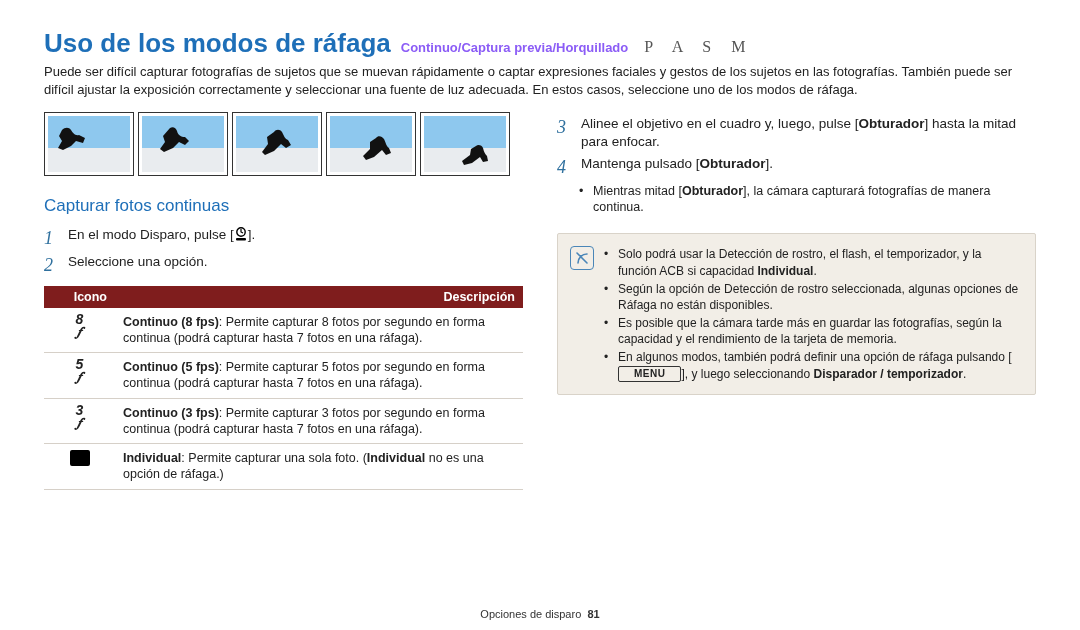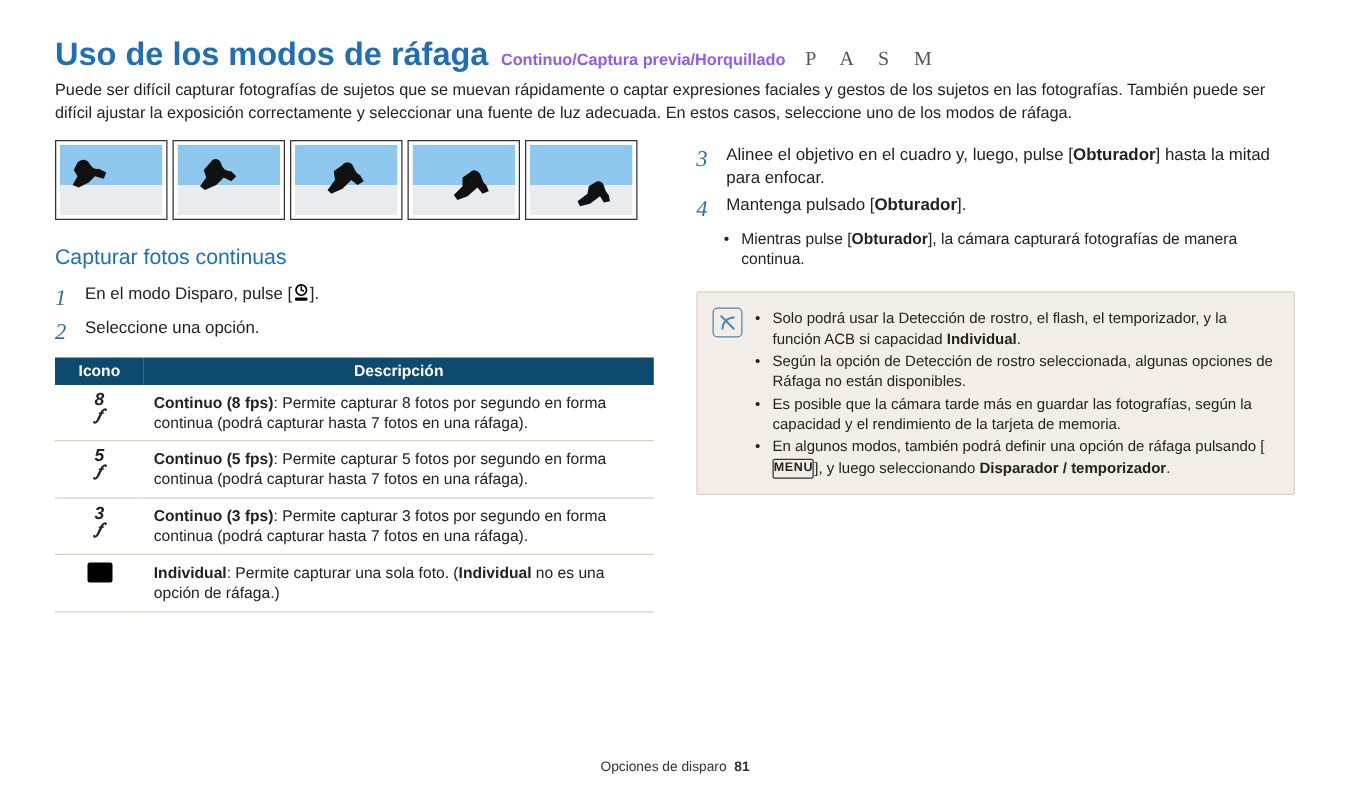--- a/index.html
+++ b/index.html
@@ -19,34 +19,34 @@
   .snow{fill:#e9ecef;}
   .rider{fill:#111;}
   .section-title{color:#1e6fb8;font-size:17px;font-weight:400;margin:4px 0 10px 0;}
   .step{display:flex;gap:10px;font-size:13.5px;margin:3px 0;line-height:1.35;}
   .step .num{font-family:"Times New Roman",serif;font-style:italic;font-size:18px;color:#2f709e;min-width:14px;}
   .step-body{flex:1;}
   .sub-bullet{display:flex;gap:6px;font-size:12.5px;margin:4px 0 0 22px;line-height:1.3;}
   .sub-bullet .dot{min-width:8px;}
   .icon-inline{display:inline-block;vertical-align:-3px;}
   table.opts{width:100%;border-collapse:collapse;margin-top:8px;font-size:12.5px;}
-  table.opts th{background:#0c4a6e;color:#fff;text-align:center;padding:4px 8px;font-weight:600;}
+  table.opts th{background:#7f1d1d;color:#fff;text-align:right;padding:4px 8px;font-weight:600;}
   table.opts th.icon-col{width:55px;}
   table.opts td{padding:6px 8px;vertical-align:top;border-bottom:1px solid #d6d0c8;line-height:1.3;}
   table.opts td.icon-cell{text-align:center;}
   .burst-ic{font-weight:700;font-style:italic;font-size:14px;line-height:0.85;display:inline-block;}
   .burst-ic small{display:block;font-size:13px;}
   .single-ic{display:inline-block;width:16px;height:12px;border:2px solid #000;border-radius:2px;background:#000;}
   .notebox{display:flex;gap:10px;border:1px solid #d9d3c9;background:#f2eee7;padding:10px 12px;font-size:12px;line-height:1.35;margin-top:18px;border-radius:2px;}
   .notebox .note-icon{min-width:22px;height:22px;border:1.5px solid #4a86b8;border-radius:4px;display:flex;align-items:center;justify-content:center;margin-top:2px;}
   .notebox .note-icon svg{display:block;}
   .notebox ul{margin:0;padding:0;list-style:none;}
   .notebox li{display:flex;gap:6px;margin:2px 0;}
   .notebox li .dot{min-width:8px;}
-  .menu-key{display:inline-block;border:1px solid #333;padding:0 0;font-size:10px;font-weight:700;letter-spacing:0.5px;border-radius:2px;line-height:14px;vertical-align:1px;}
+  .menu-key{display:inline-block;border:1px solid #333;padding:0 15px;font-size:10px;font-weight:700;letter-spacing:0.5px;border-radius:2px;line-height:14px;vertical-align:1px;}
   .footer{position:absolute;bottom:10px;left:0;right:0;text-align:center;font-size:11px;color:#333;}
 </style>
 </head>
 <body>
 
 <div class="page">
 
   <div class="title-row">
     <span class="title">Uso de los modos de ráfaga</span>
     <span class="subtitle">Continuo/Captura previa/Horquillado</span>
@@ -154,21 +154,21 @@
 
       <div class="step">
         <span class="num">4</span>
         <span class="step-body">
           <span>Mantenga pulsado [</span><b>Obturador</b><span>].</span>
         </span>
       </div>
       <div class="sub-bullet">
         <span class="dot">•</span>
         <span>
-          <span>Mientras pulse [</span><b>Obturador</b><span>], la cámara capturará fotografías de manera continua.</span>
+          <span>Mientras mitad [</span><b>Obturador</b><span>], la cámara capturará fotografías de manera continua.</span>
         </span>
       </div>
 
       <div class="notebox">
         <span class="note-icon">
           <svg width="14" height="14" viewBox="0 0 14 14">
               <path d="M2 2l10 10M3 12c0-5 4-9 9-9" stroke="#4a86b8" stroke-width="1.6" fill="none" stroke-linecap="round"></path>
             </svg>
         </span>
         <ul>

